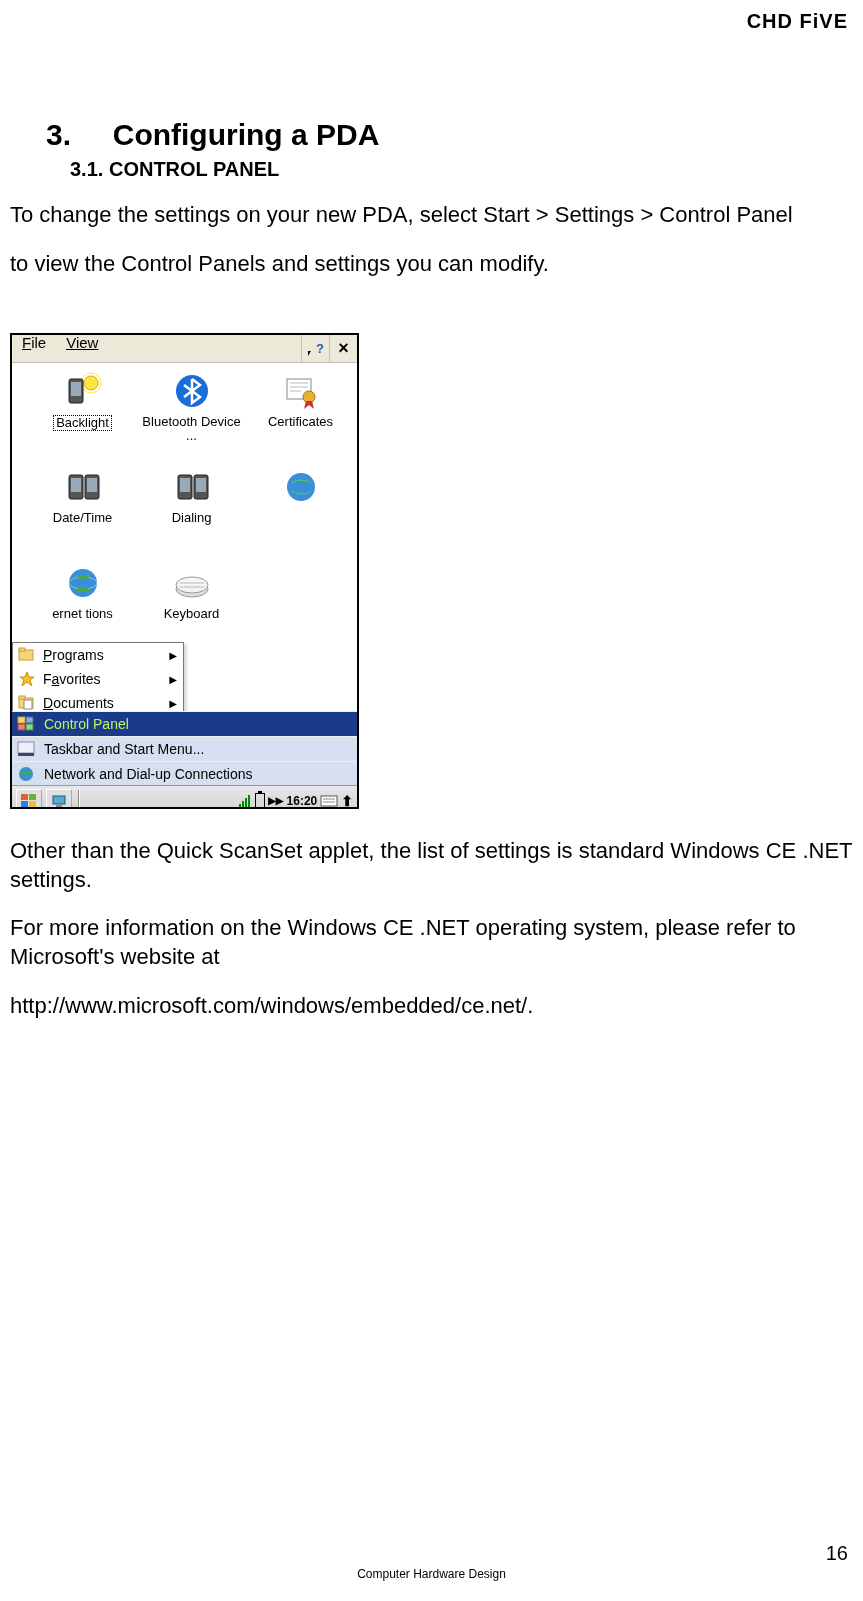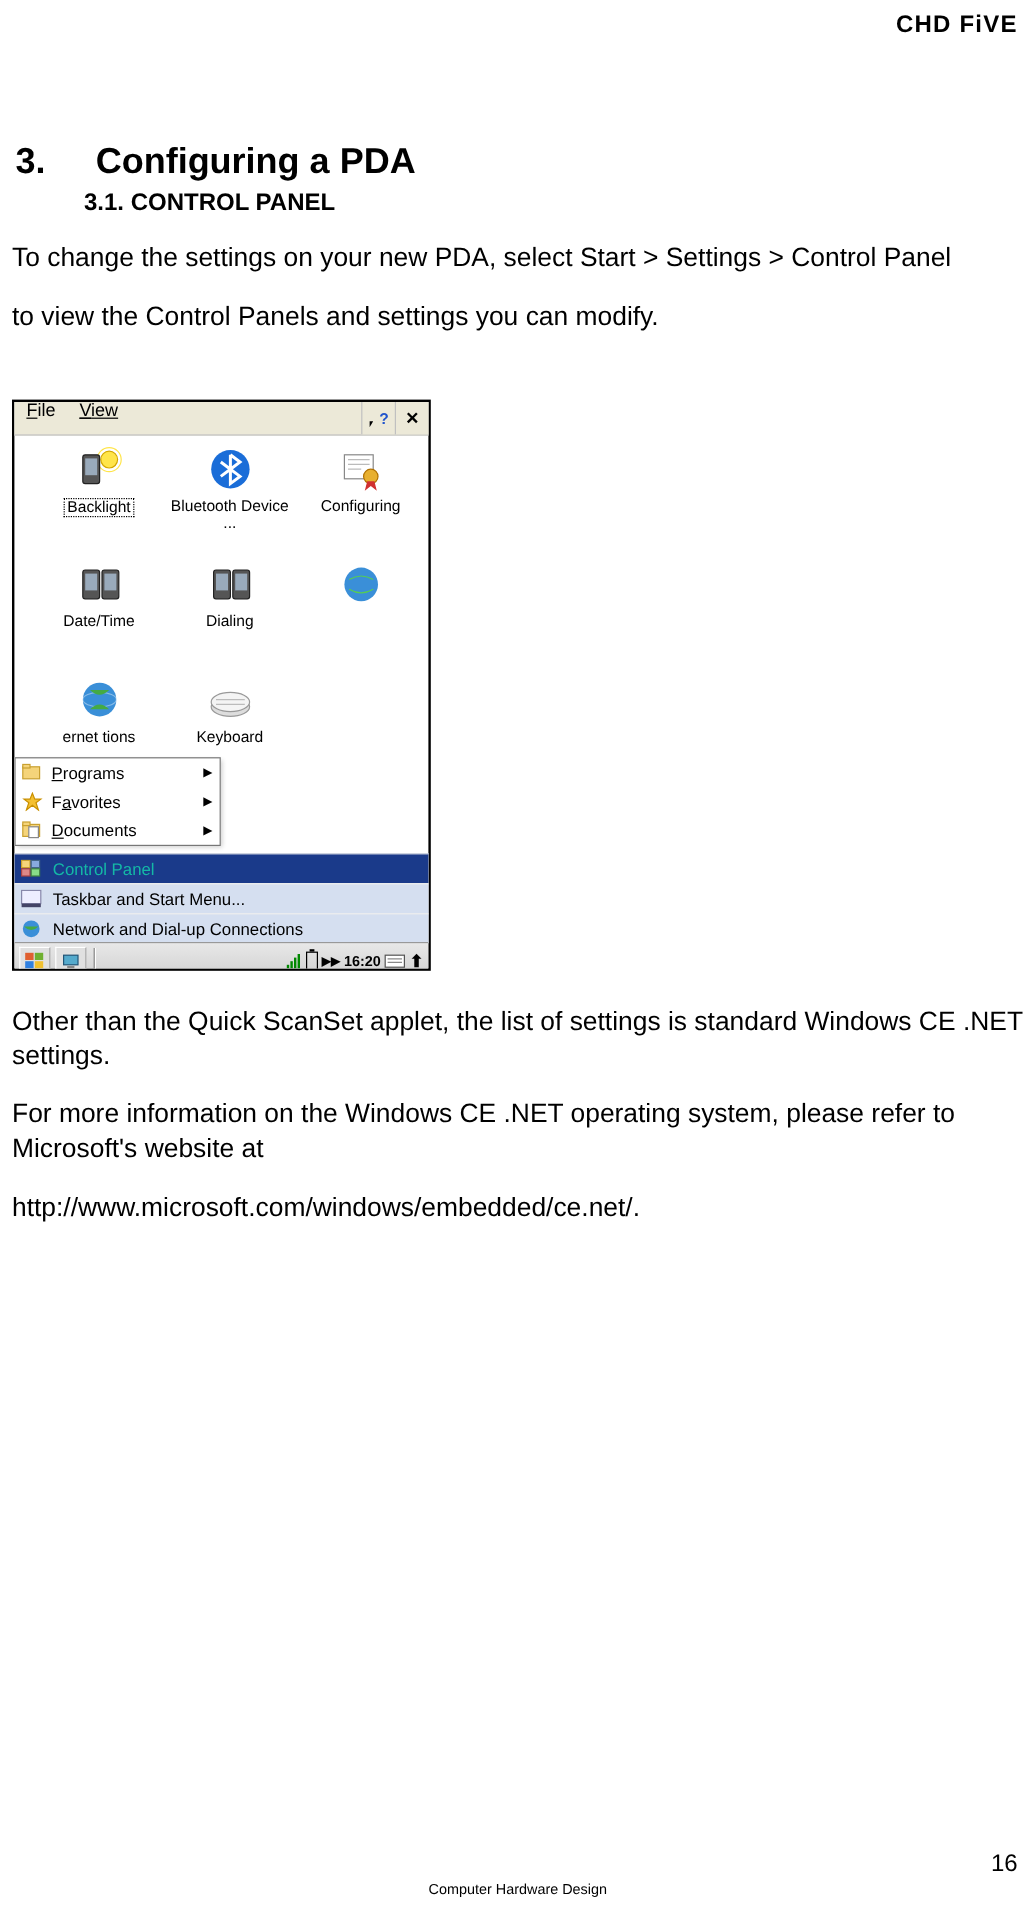--- a/index.html
+++ b/index.html
@@ -17,21 +17,21 @@
       font-family: Arial, sans-serif;
       font-weight: bold;
       font-size: 20px;
       letter-spacing: 1px;
       padding-right: 5px;
     }
     .section-num {
       font-size: 30px;
       font-weight: bold;
       margin-top: 85px;
-      margin-left: 3px;
+      margin-left: 36px;
     }
     .subsection {
       font-size: 20px;
       font-weight: bold;
       margin-top: 6px;
       margin-left: 60px;
     }
     .subsection .smallcaps {
       font-variant: small-caps;
       font-size: 20px;
@@ -120,21 +120,21 @@
     }
     .cp-label.selected-dotted {
       border: 1px dotted #000;
       padding: 0 2px;
     }
 
     
     .start-submenu {
       position: absolute;
       left: 0;
-      top: 268px;
+      top: 279px;
       width: 172px;
       background: #fff;
       border: 1px solid #777;
       box-shadow: 2px 2px 4px rgba(0,0,0,0.2);
     }
     .submenu-item {
       display: flex;
       align-items: center;
       padding: 3px 4px;
       font-size: 14px;
@@ -166,21 +166,21 @@
     .sm-row {
       display: flex;
       align-items: center;
       padding: 3px 4px;
       font-size: 14px;
       border-top: 1px solid #eee;
       cursor: pointer;
     }
     .sm-row.selected {
       background: #1a3a8a;
-      color: #14b8a6;
+      color: #bef264;
     }
     .sm-row.shaded {
       background: #d5dff0;
     }
     .sm-row .sm-icon {
       width: 20px;
       height: 18px;
       margin-right: 8px;
       display: flex;
       align-items: center;
@@ -316,21 +316,21 @@
         <div class="cp-icon">
           <svg width="40" height="40" viewBox="0 0 40 40">
             <rect x="6" y="8" width="24" height="20" fill="#fff" stroke="#888"></rect>
             <line x1="9" y1="12" x2="27" y2="12" stroke="#bbb"></line>
             <line x1="9" y1="16" x2="27" y2="16" stroke="#bbb"></line>
             <line x1="9" y1="20" x2="20" y2="20" stroke="#bbb"></line>
             <circle cx="28" cy="26" r="6" fill="#e8b030" stroke="#b07000"></circle>
             <path d="M25 30 L23 38 L28 34 L33 38 L31 30" fill="#d03030"></path>
           </svg>
         </div>
-        <div class="cp-label">Configuring</div>
+        <div class="cp-label">Certificates</div>
       </div>
 
       <div class="cp-item">
         <div class="cp-icon">
           <svg width="40" height="40" viewBox="0 0 40 40">
             <rect x="6" y="8" width="14" height="24" rx="2" fill="#555" stroke="#222"></rect>
             <rect x="8" y="11" width="10" height="14" fill="#9ab"></rect>
             <rect x="22" y="8" width="14" height="24" rx="2" fill="#555" stroke="#222"></rect>
             <rect x="24" y="11" width="10" height="14" fill="#9ab"></rect>
           </svg>

